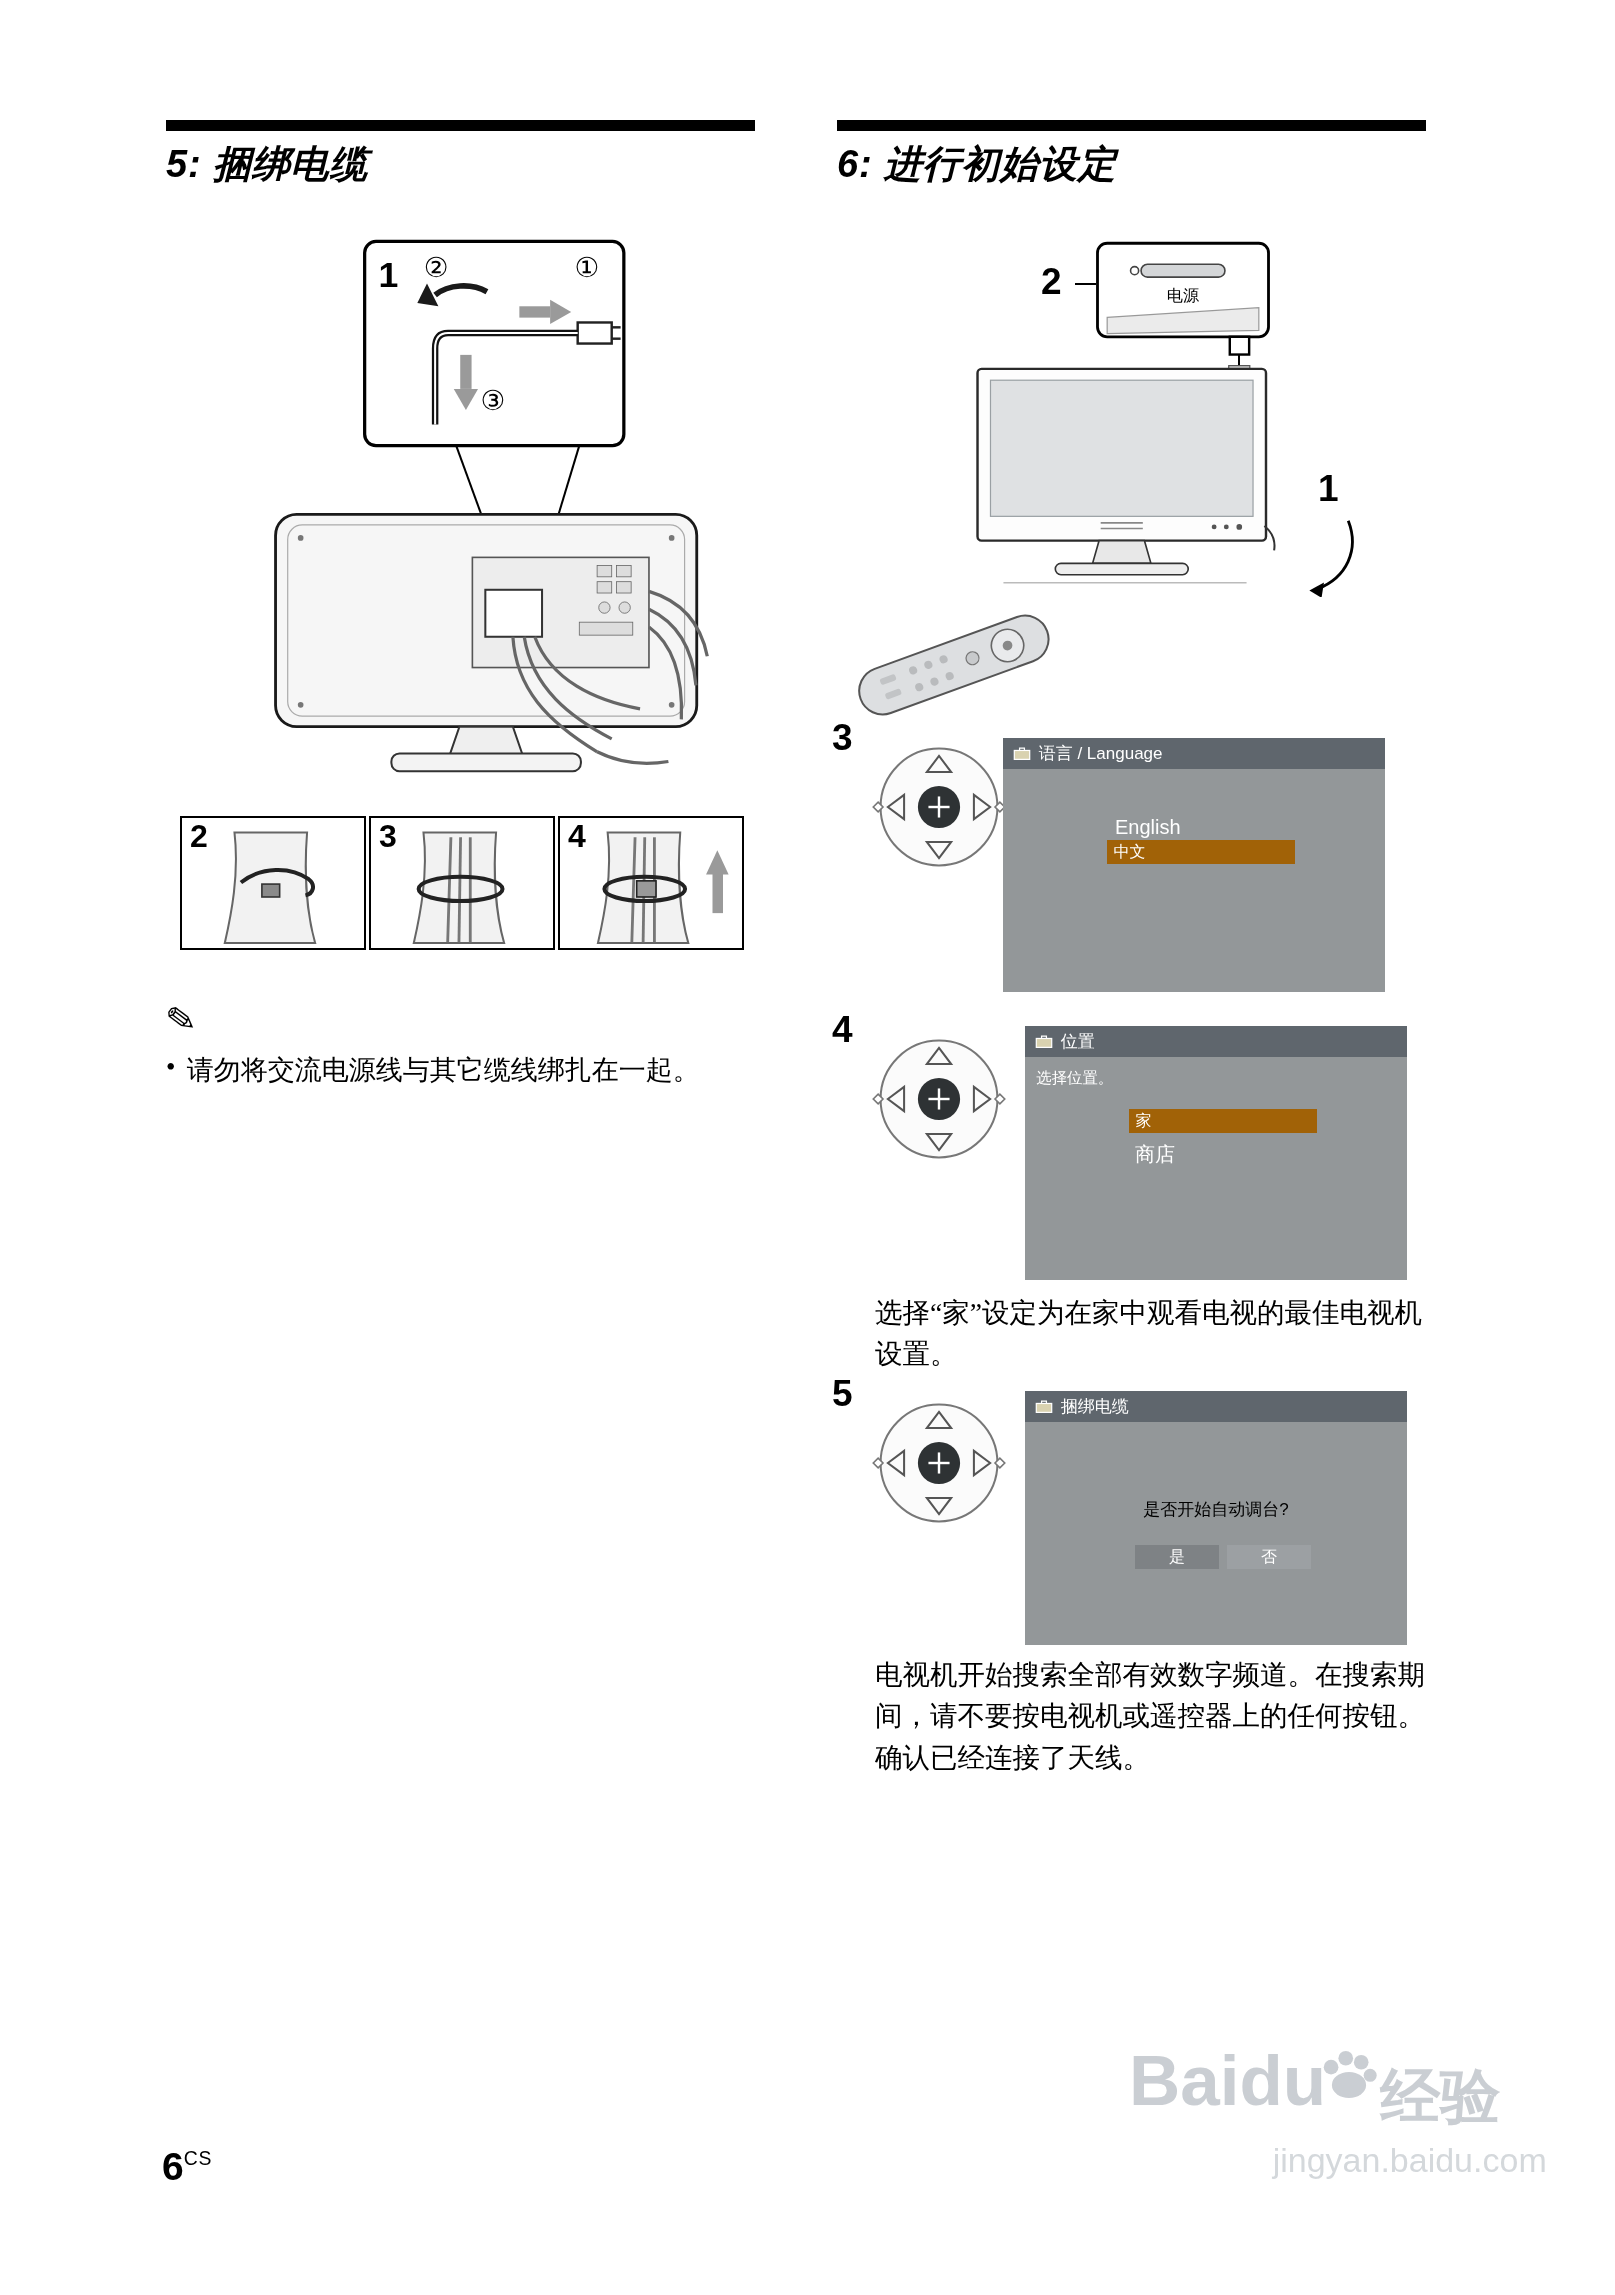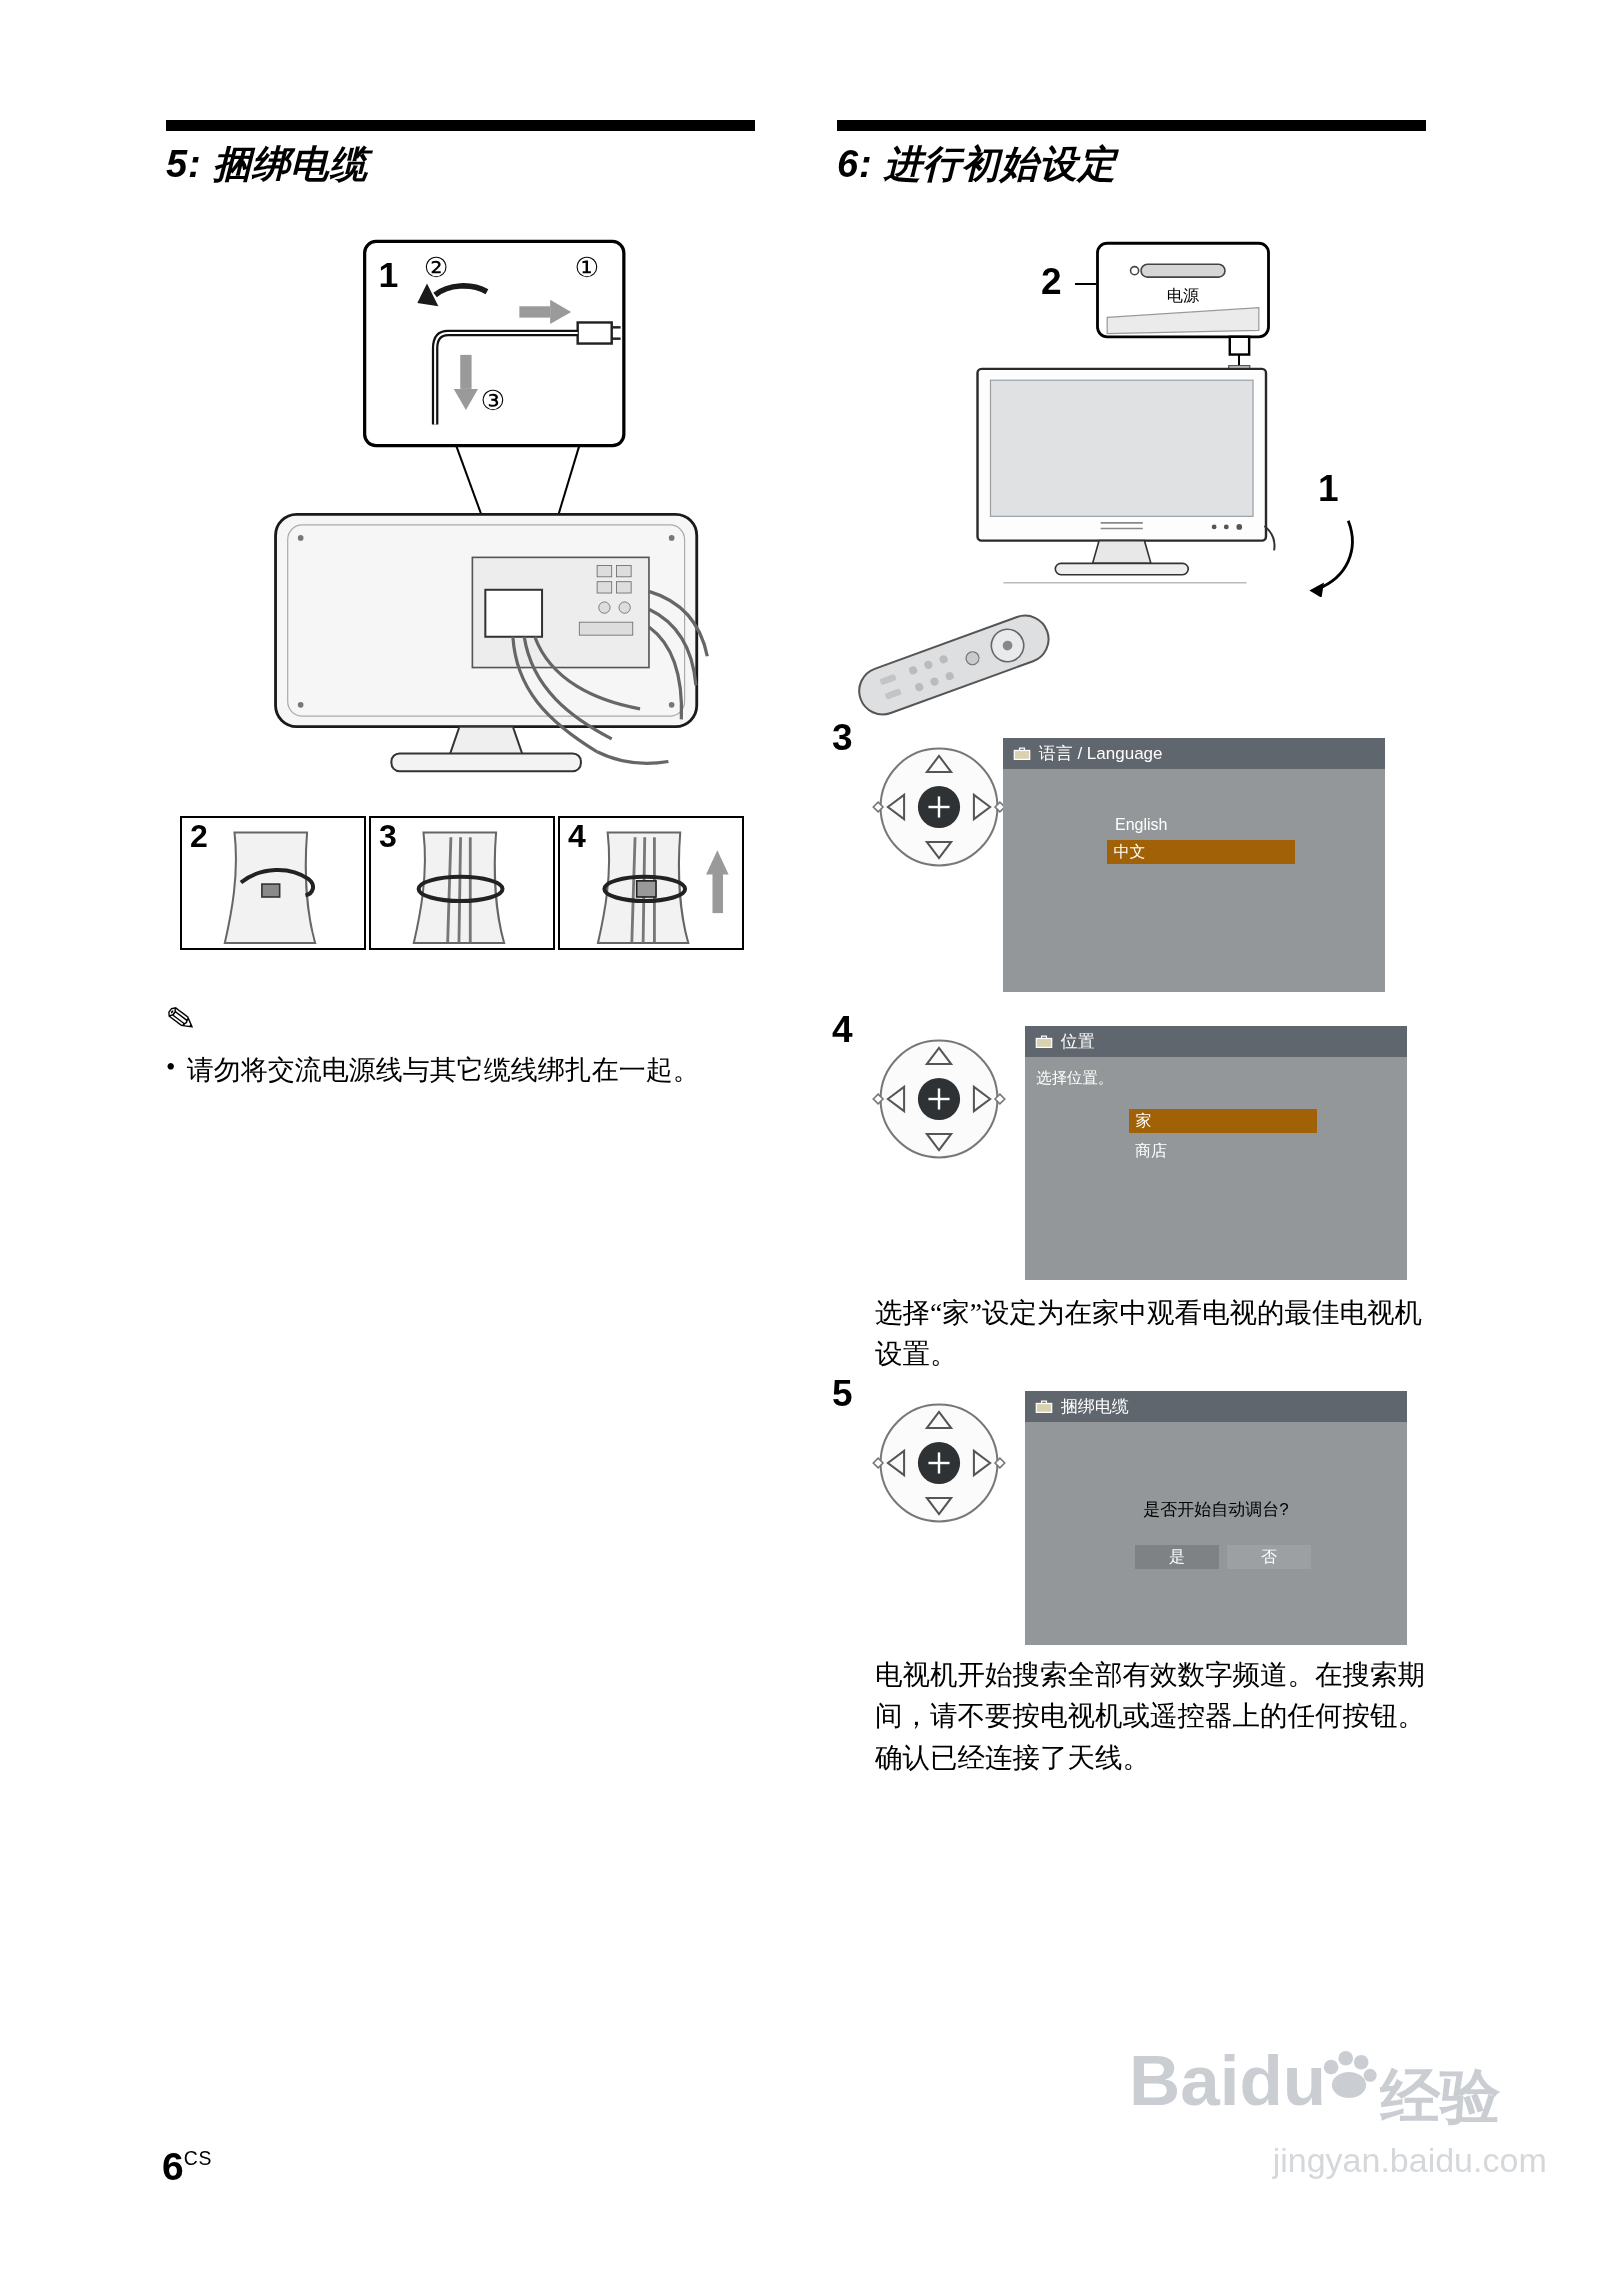--- a/index.html
+++ b/index.html
@@ -14,21 +14,21 @@
   .step-num { font-size:37px; }
   .panel { position:absolute; border:2.4px solid #000; background:#fff; width:186px; height:134px; }
   .panel-num { position:absolute; top:0px; left:8px; font-size:32px; }
   .panel svg { position:absolute; left:1.6px; top:8px; }
   .body-text { font-size:27.5px; line-height:1.5; color:#000; }
   .note-line { display:flex; gap:11.3px; font-size:27px; }
   .pencil { font-size:36px; line-height:1; display:inline-block; transform:rotate(-8deg); }
   .screen { position:absolute; width:382px; height:254px; background:#939799; }
   .screen-header { display:flex; align-items:center; gap:8px; height:31px; background:#5f666d; padding:0 9.7px; }
   .screen-header-text { color:#fff; font-size:17px; font-family:"Liberation Sans","DejaVu Sans",sans-serif; white-space:nowrap; }
-  .opt { position:absolute; color:#fff; font-size:16px; font-family:"Liberation Sans","DejaVu Sans",sans-serif; }
+  .opt { position:absolute; color:#fff; font-size:20px; font-family:"Liberation Sans","DejaVu Sans",sans-serif; }
   .hl-bar { position:absolute; background:#a16207; height:24px; width:188px; display:flex; align-items:center; padding-left:6.5px; color:#fff; font-size:16px; font-family:"Liberation Sans","DejaVu Sans",sans-serif; }
   .btn-bar { position:absolute; height:24px; width:84px; display:flex; align-items:center; justify-content:center; color:#fff; font-size:16px; font-family:"Liberation Sans","DejaVu Sans",sans-serif; }
   .q-text { position:absolute; left:0; width:100%; text-align:center; color:#000000; font-size:17px; font-family:"Liberation Sans","DejaVu Sans",sans-serif; }
   .conn-line { position:absolute; background:#000; }
   .pagenum { font-family:"Liberation Sans","DejaVu Sans",sans-serif; font-weight:bold; font-size:39px; }
   .pagenum sup { font-weight:normal; font-size:19.4px; vertical-align:14.6px; letter-spacing:0.8px; }
   .wm { position:absolute; color:#c8ccd1; font-family:"Liberation Sans","DejaVu Sans",sans-serif; opacity:0.95; }
   .wm-row { display:flex; align-items:center; }
   .wm-brand { font-size:71px; font-weight:bold; }
   .wm-cn { font-size:60px; font-weight:bold; margin-left:4.9px;margin-top:35px; }

